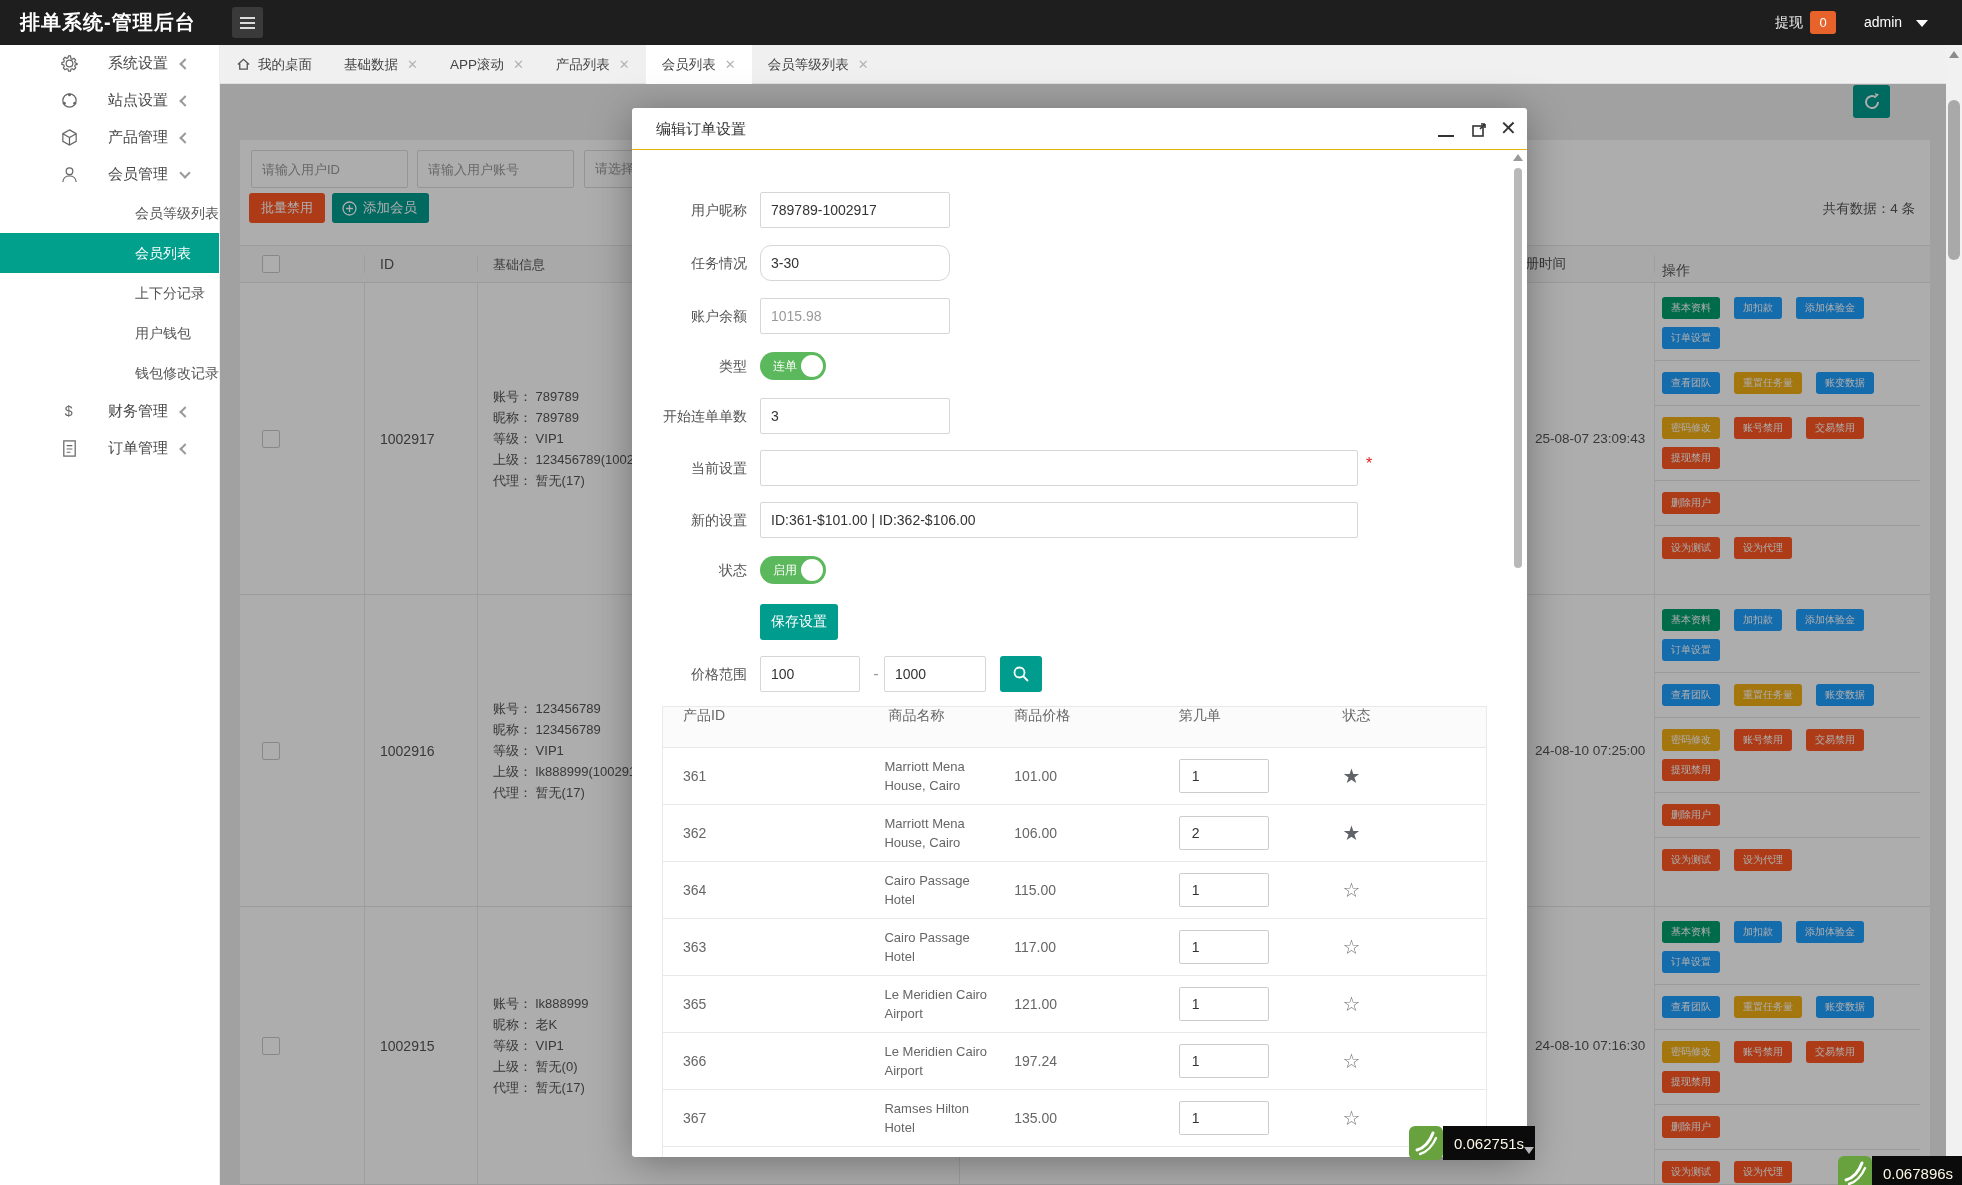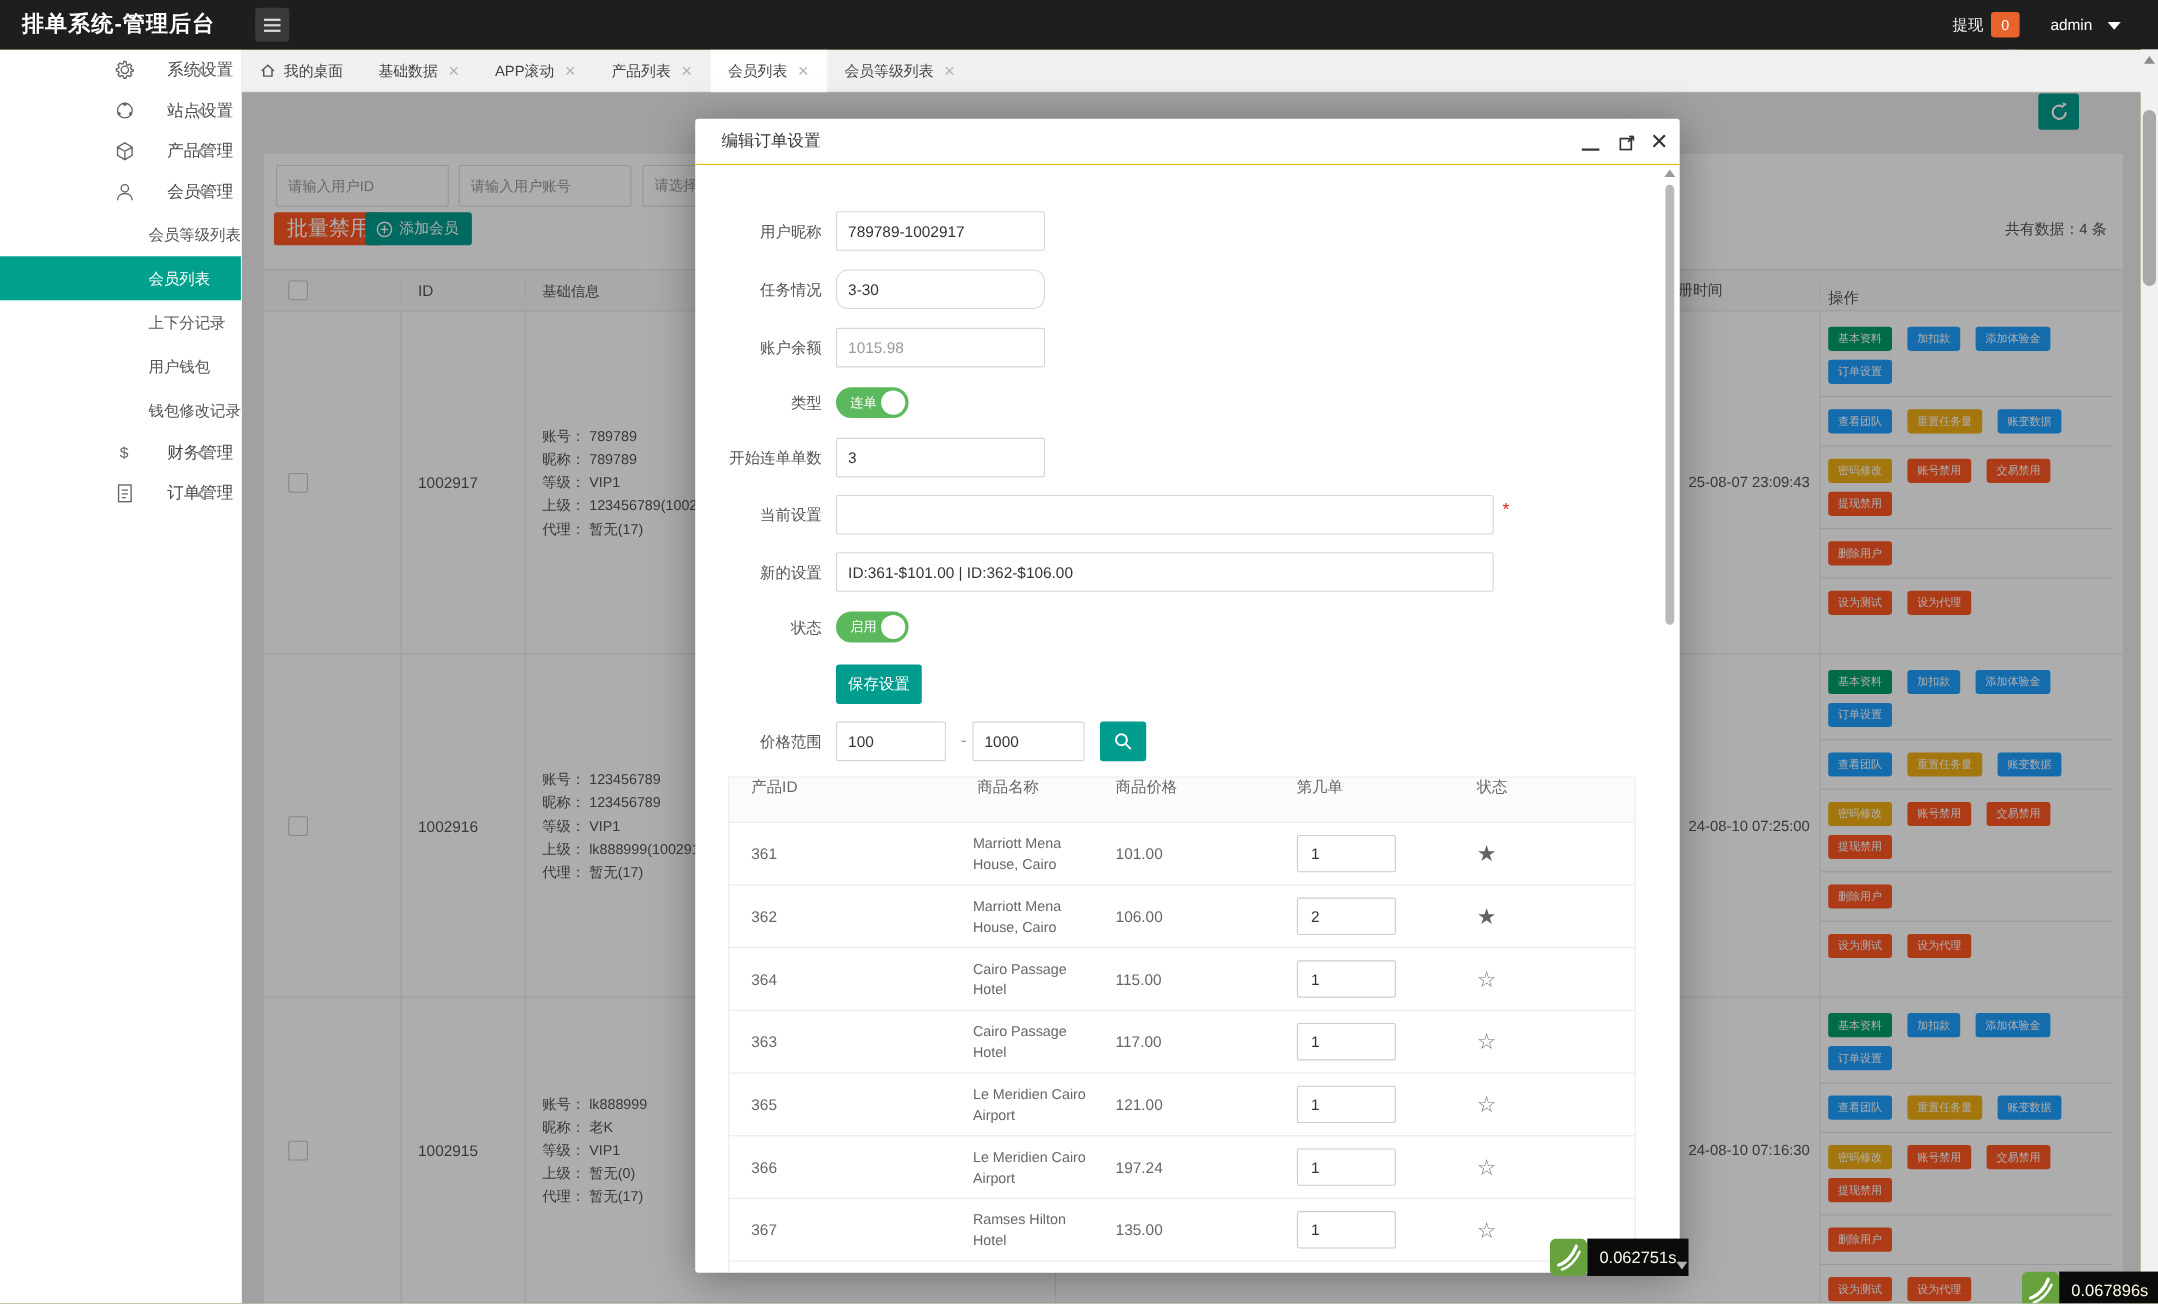--- a/index.html
+++ b/index.html
@@ -1,33 +1,33 @@
 <!DOCTYPE html>
 <html><head>
 <meta charset="utf-8">
 <style>
   * { margin:0; padding:0; box-sizing:border-box; }
   html,body { width:1962px; height:1185px; overflow:hidden; }
   body { font-family:"Liberation Sans","DejaVu Sans",sans-serif; background:#fff; }
-  .stage { position:relative; width:1962px; height:1185px; overflow:hidden; background:#4d7c0f; }
+  .stage { position:relative; width:1962px; height:1185px; overflow:hidden; background:#f97316; }
 
   
   .topbar { position:absolute; left:0; top:0; width:1962px; height:45px; background:#1e1e1e; z-index:10; }
   .app-title { position:absolute; left:20px; top:0; line-height:45px; color:#fff; font-size:20px; font-weight:bold; letter-spacing:1px; }
   .burger { position:absolute; left:232px; top:7px; width:31px; height:31px; background:#3a3a3a; border-radius:3px; display:flex; flex-direction:column; justify-content:center; align-items:center; gap:3px; cursor:pointer; }
   .burger i { display:block; width:15px; height:2px; background:#dcdcdc; }
   .withdraw-label { position:absolute; left:1775px; top:0; line-height:45px; color:#f0f0f0; font-size:14px;text-align:right; }
   .withdraw-badge { position:absolute; left:1810px; top:11px; min-width:26px; height:23px; background:#e8632c; border-radius:3px; color:#fff; font-size:13px; text-align:center; line-height:23px; padding:0 4px; }
   .admin-name { position:absolute; left:1864px; top:0; line-height:45px; color:#fff; font-size:14px; }
   .admin-caret { position:absolute; left:1916px; top:20px; width:0; height:0; border-left:6px solid transparent; border-right:6px solid transparent; border-top:7px solid #fff; }
   .watermark-arc { position:absolute; left:1820px; top:14px; z-index:2; opacity:.85; }
 
   
   .sidebar { position:absolute; left:0; top:45px; width:220px; height:1140px; background:#fff; z-index:5; border-right:1px solid #eee; }
-  .side-item { position:relative; height:37px; display:flex; align-items:center; cursor:pointer;margin-left:44px; }
+  .side-item { position:relative; height:37px; display:flex; align-items:center; cursor:pointer; }
   .side-item .s-icon { position:absolute; left:60px; width:20px; height:20px; color:#666; }
   .side-item .s-label { position:absolute; left:108px; font-size:15px; color:#484848; }
   .chev { position:absolute; right:30px; width:8px; height:8px; border-left:2px solid #9a9a9a; border-bottom:2px solid #9a9a9a; }
   .chev.left { transform:rotate(45deg); }
   .chev.down { transform:rotate(-45deg); top:13px; }
   .sub-item { height:40px; line-height:40px; padding-left:135px; font-size:14px; color:#555; cursor:pointer; }
   .sub-item.active { background:#00a08d; color:#fff; }
 
   
   .tabbar { position:absolute; left:220px; top:45px; width:1742px; height:39px; background:#f0f0f0; border-bottom:1px solid #e0e0e0; z-index:4; display:flex; }
@@ -38,21 +38,21 @@
 
   
   .content { position:absolute; left:220px; top:84px; width:1726px; height:1101px; background:#ededed; z-index:3; }
   .refresh-btn { position:absolute; left:1633px; top:1px; width:37px; height:33px; background:#009c8e; border-radius:3px; display:flex; align-items:center; justify-content:center; cursor:pointer; }
   .card { position:absolute; left:20px; top:56px; width:1690px; height:1045px; background:#fff; }
   .f-input { position:absolute; height:38px; border:1px solid #dcdcdc; border-radius:2px; background:#fff; font-size:13px; color:#333; padding:0 10px; }
   .f-input::placeholder { color:#9a9a9a; }
   .f-select { position:absolute; height:38px; border:1px solid #dcdcdc; border-radius:2px; background:#fff; font-size:13px; color:#9a9a9a; line-height:36px; padding:0 10px; }
   .sel-caret { position:absolute; right:10px; top:16px; width:0; height:0; border-left:5px solid transparent; border-right:5px solid transparent; border-top:6px solid #999; }
   .btn { border:none; border-radius:3px; color:#fff; cursor:pointer; }
-  .btn-batch { position:absolute; left:9px; top:53px; height:30px; padding:0 12px; font-size:19px; background:#ff5722; }
+  .btn-batch { position:absolute; left:9px; top:53px; height:30px; padding:0 12px; font-size:13px; background:#ff5722; }
   .btn-add { position:absolute; left:92px; top:53px; height:30px; padding:0 12px 0 10px; font-size:13.5px; background:#009c8e; display:flex; align-items:center; gap:6px; }
   .total-info { position:absolute; right:15px; top:60px; font-size:13.5px; color:#555; }
 
   .mtable { position:absolute; left:0; top:105px; width:1690px; }
   .mhead-row { display:flex; height:38px; background:#fafafa; border-top:1px solid #e6e6e6; border-bottom:1px solid #e6e6e6; align-items:center; font-size:14px; color:#555; }
   .mrow { display:flex; border-bottom:1px solid #e6e6e6; }
   .c-check { width:125px; border-right:1px solid #e9e9e9; display:flex; align-items:center; }
   .c-id    { width:113px; border-right:1px solid #e9e9e9; display:flex; align-items:center; padding-left:15px; font-size:14px; color:#555; }
   .c-info  { width:482px; border-right:1px solid #e9e9e9; display:flex; flex-direction:column; justify-content:center; padding-left:15px; font-size:13px; color:#555; line-height:21px; }
   .c-mid   { width:490px; }

